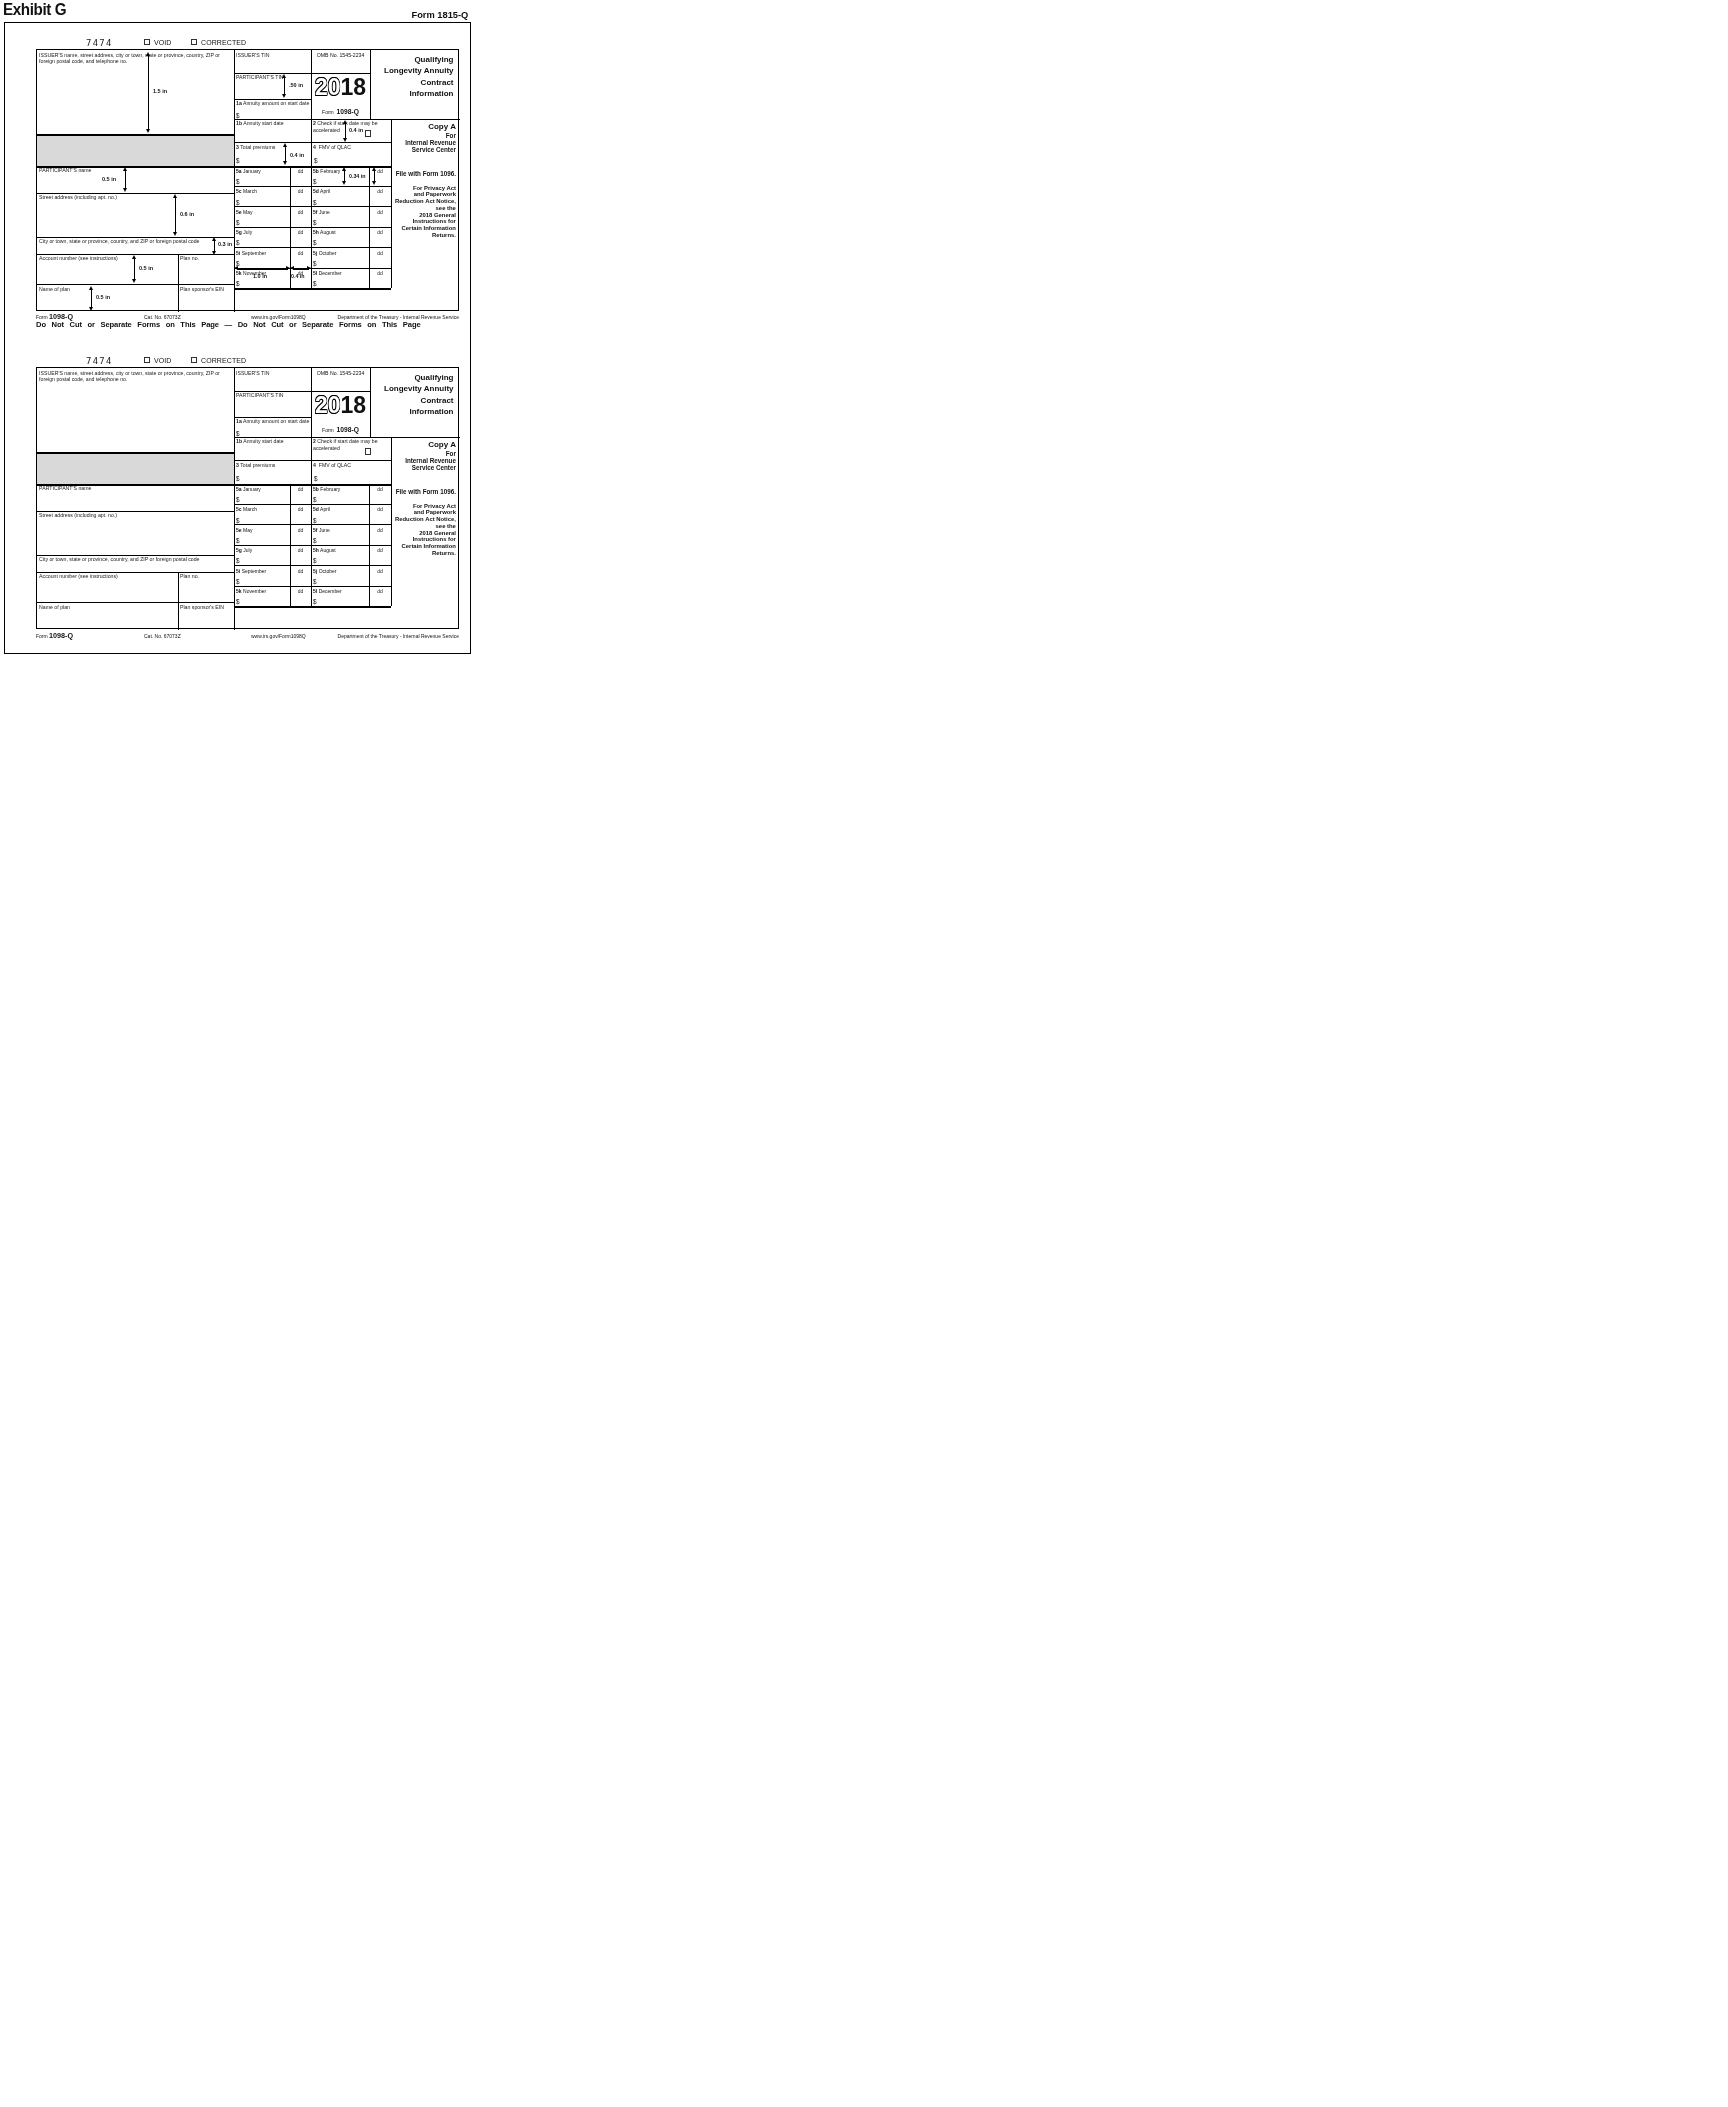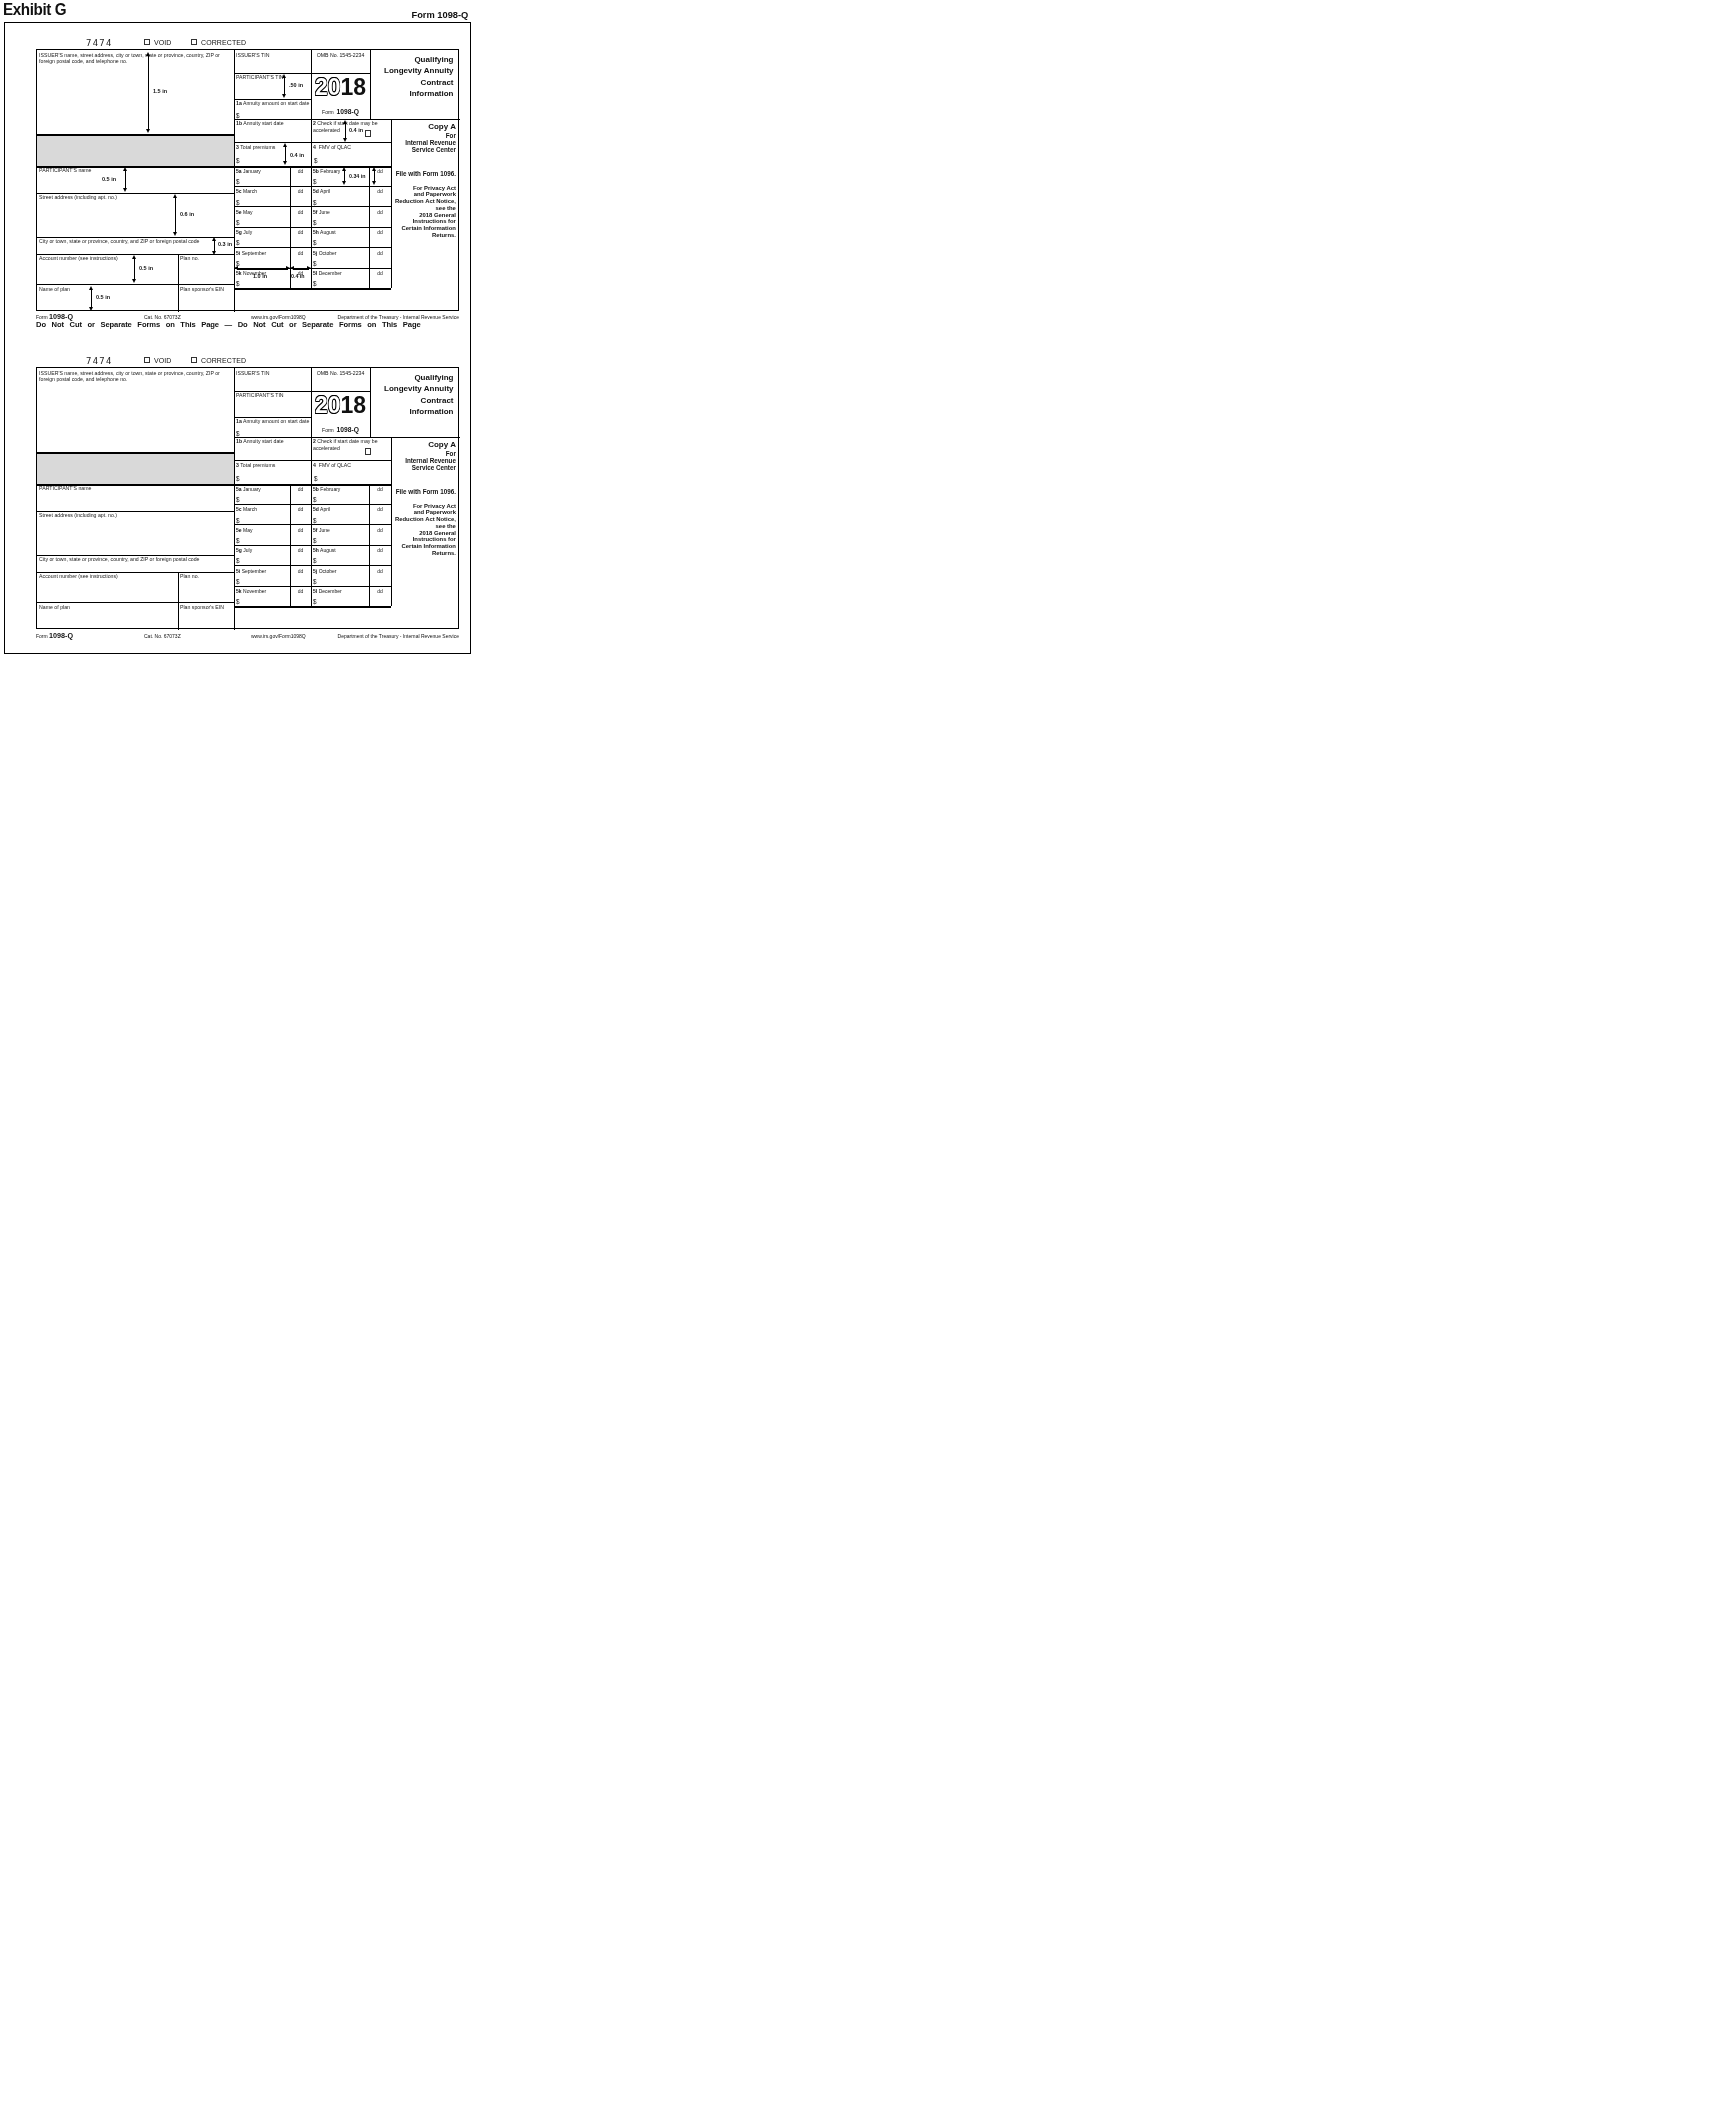--- a/index.html
+++ b/index.html
@@ -68,21 +68,21 @@
   .footer .dept{position:absolute;right:0;top:1.7px;}
   .dnc{position:absolute;left:36px;top:320px;width:423px;font-size:7.6px;font-weight:bold;
        word-spacing:3.6px;white-space:nowrap;letter-spacing:-0.1px;}
 </style>
 </head>
 <body>
 
 <div class="page">
 
   <div class="exhibit">Exhibit G</div>
-  <div class="formref">Form 1098-Q</div>
+  <div class="formref">Form 1815-Q</div>
   <div class="outerbox"></div>
 
   <div class="form" id="form-1">
 
     <div class="fhead">
       <div class="pcode">7474</div>
       <div class="cb" style="left:108px;top:0.8px;"></div>
       <div class="cbl" style="left:118px;">VOID</div>
       <div class="cb" style="left:155px;top:0.8px;"></div>
       <div class="cbl" style="left:165px;">CORRECTED</div>

